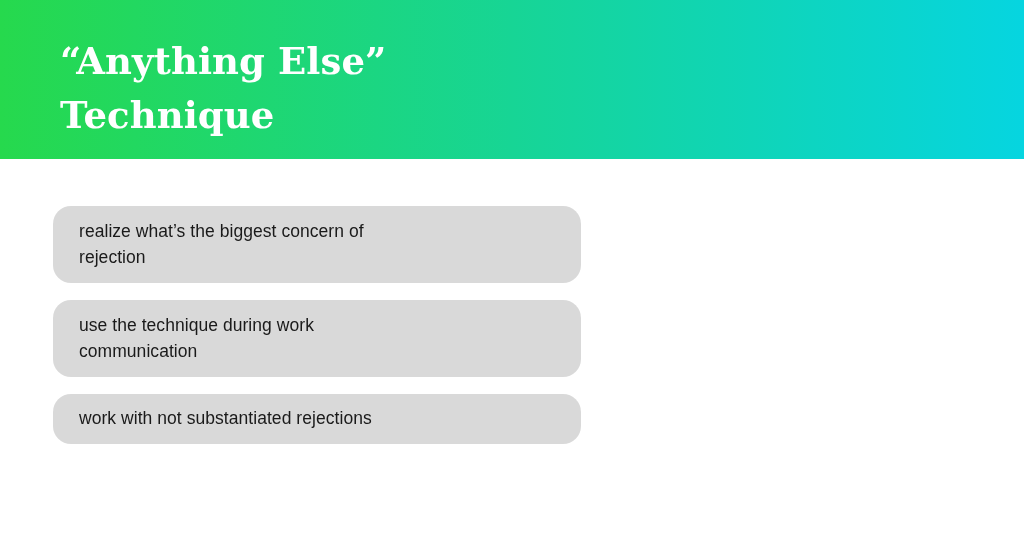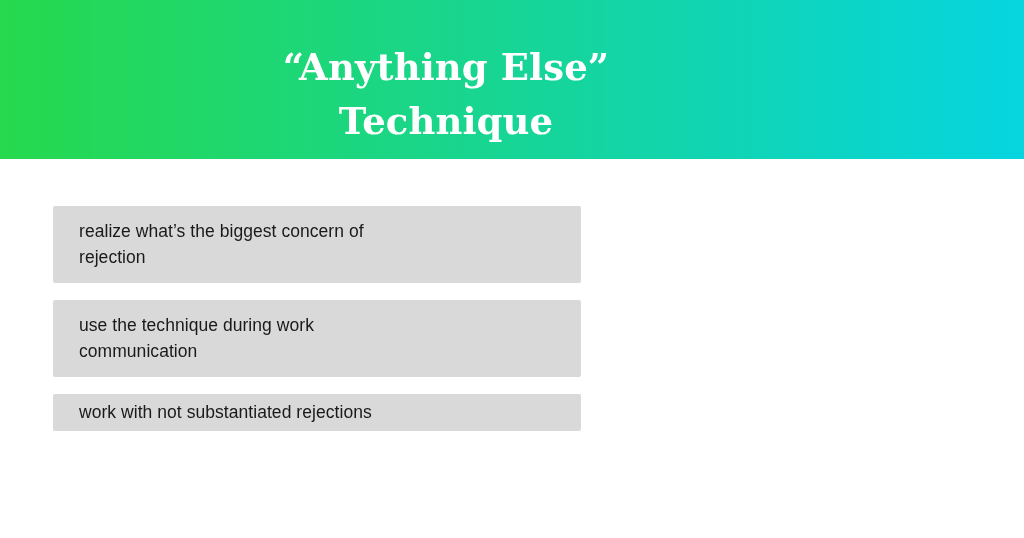--- a/index.html
+++ b/index.html
@@ -29,29 +29,28 @@
     width: 1024px;
     height: 159px;
     background: linear-gradient(90deg, #26d94d 0%, #17d595 50%, #06d5e0 100%);
   }
 
   .header-title {
     position: absolute;
     left: 52px;
     top: 26px;
     width: 760px;
-    margin: 14px;
+    margin: 8px;
     color: #ffffff;
     font-family: "DejaVu Serif", "Liberation Serif", serif;
     font-size: 37px;
     font-weight: bold;
     line-height: 54px;
     letter-spacing: 0.1px;
     white-space: pre-line;
-    text-align: center;
   }
 
   
   .body-area {
     position: absolute;
     left: 0;
     top: 159px;
     width: 1024px;
     height: 379px;
     background: #ffffff;
@@ -61,33 +60,33 @@
     position: absolute;
     left: 53px;
     top: 47px;
     width: 528px;
   }
 
   .card {
     box-sizing: border-box;
     width: 528px;
     background: #d9d9d9;
-    border-radius: 2px;
+    border-radius: 18px;
     margin-bottom: 17px;
     padding: 15px 26px 16px 26px;
     display: flex;
     align-items: center;
   }
 
   .card.two-line {
     height: 77px;
   }
 
   .card.one-line {
-    height: 37px;
+    height: 50px;
   }
 
   .card-text {
     margin: 0;
     color: #1a1a1a;
     font-family: "Liberation Sans", sans-serif;
     font-size: 17.5px;
     font-weight: 400;
     line-height: 26.5px;
     letter-spacing: 0.05px;

